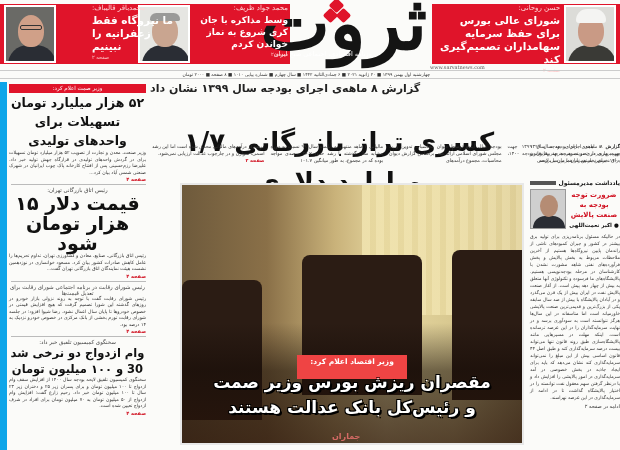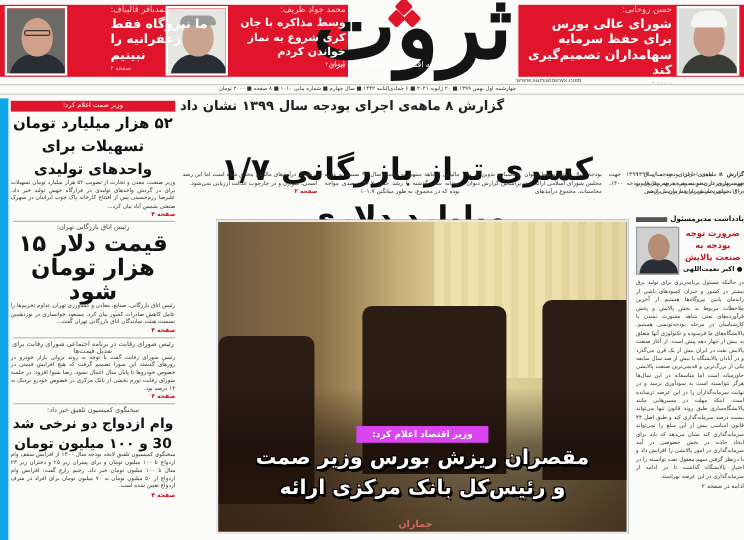--- a/index.html
+++ b/index.html
@@ -41,21 +41,21 @@
   .lead-cols .more { color: #d01020; font-weight: bold; }
 
   
   .main-photo { position: absolute; left: 180px; top: 183px; width: 344px; height: 262px; overflow: hidden; background: #3a3024; border: 2px solid #e8e8e8; }
   .mp-wall { position:absolute; left:0; top:0; width:100%; height:100%; background: linear-gradient(90deg,#6e5a3c 0%, #8a7048 25%, #c9b27a 45%, #e6d7a0 60%, #d8c890 80%, #a08a5e 100%); }
   .mp-curtain { position:absolute; left: 180px; top: 0; width: 160px; height: 130px; background: repeating-linear-gradient(90deg, #f1e4b0 0 8px, #e8d9a0 8px 14px); opacity: .85; }
   .mp-chair { position:absolute; background:#2b1c14; border-radius: 8px 8px 0 0; }
   .mp-person { position:absolute; }
   .mp-person .body { position:absolute; border-radius: 30px 30px 0 0; background:#22283a; }
   .mp-overlay { position:absolute; left:0; bottom:0; width:100%; height:120px; background: linear-gradient(180deg, rgba(0,0,0,0) 0%, rgba(20,10,5,.55) 40%, rgba(40,20,10,.75) 100%); }
-  .photo-kicker { position: absolute; left: 115px; top: 170px; width: 110px; height: 14px; background: #d946ef; color: #fff; font-size: 7.5px; font-weight: bold; text-align: center; line-height: 14px; }
+  .photo-kicker { position: absolute; left: 115px; top: 170px; width: 110px; height: 24px; background: #ef4444; color: #fff; font-size: 7.5px; font-weight: bold; text-align: center; line-height: 14px; }
   .photo-title { position: absolute; left: 0; top: 185px; width: 100%; text-align: center; color: #fff; font-size: 17px; font-weight: bold; line-height: 25px; text-shadow: 2px 2px 0 #000, -1px -1px 0 #000, 1px -1px 0 #000, -1px 1px 0 #000; }
   .photo-credit { position: absolute; left: 150px; bottom: 2px; font-size: 8px; color: rgba(255,120,120,.75); font-weight: bold; }
 
   
   .left-col { position: absolute; left: 0; top: 82px; width: 150px; height: 368px; border-left: 7px solid #0ea5e9; }
   .kick-bar { height: 9px; background: #e0142a; color: #fff; font-size: 5.5px; text-align: center; line-height: 9px; margin: 2px 4px 0 2px; }
   .story { padding: 0 4px 0 2px; }
   .story .kick { font-size: 5.5px; color: #444; text-align: center; margin-top: 2px; }
   .story .hl { font-weight: bold; text-align: center; color: #111; }
   .story .body { font-size: 4.7px; color: #333; line-height: 6.5px; text-align: justify; }
@@ -164,21 +164,21 @@
     <div class="mp-person">
       
       
       
     </div>
 
     <div class="mp-overlay"></div>
     <div class="photo-kicker">وزیر اقتصاد اعلام کرد:</div>
     <div class="photo-title">
       <div>مقصران ریزش بورس وزیر صمت</div>
-      <div>و رئیس‌کل بانک مرکزی ارائه</div>
+      <div>و رئیس‌کل بانک عدالت هستند</div>
     </div>
     <div class="photo-credit">جماران</div>
   </div>
 
   <div class="left-col">
     <div class="kick-bar">وزیر صمت اعلام کرد:</div>
     <div class="story">
       <div class="hl" style="font-size:12.5px; line-height:19px;">۵۲ هزار میلیارد تومان تسهیلات برای واحدهای تولیدی</div>
       <div class="body">وزیر صنعت، معدن و تجارت از تصویب ۵۲ هزار میلیارد تومان تسهیلات برای در گردش واحدهای تولیدی در قرارگاه جهش تولید خبر داد. علیرضا رزم‌حسینی پس از افتتاح کارخانه پاک چوب ایرانیان در شهرک صنعتی شمس آباد بیان کرد...</div>
       <div class="more">صفحه ۴</div>

